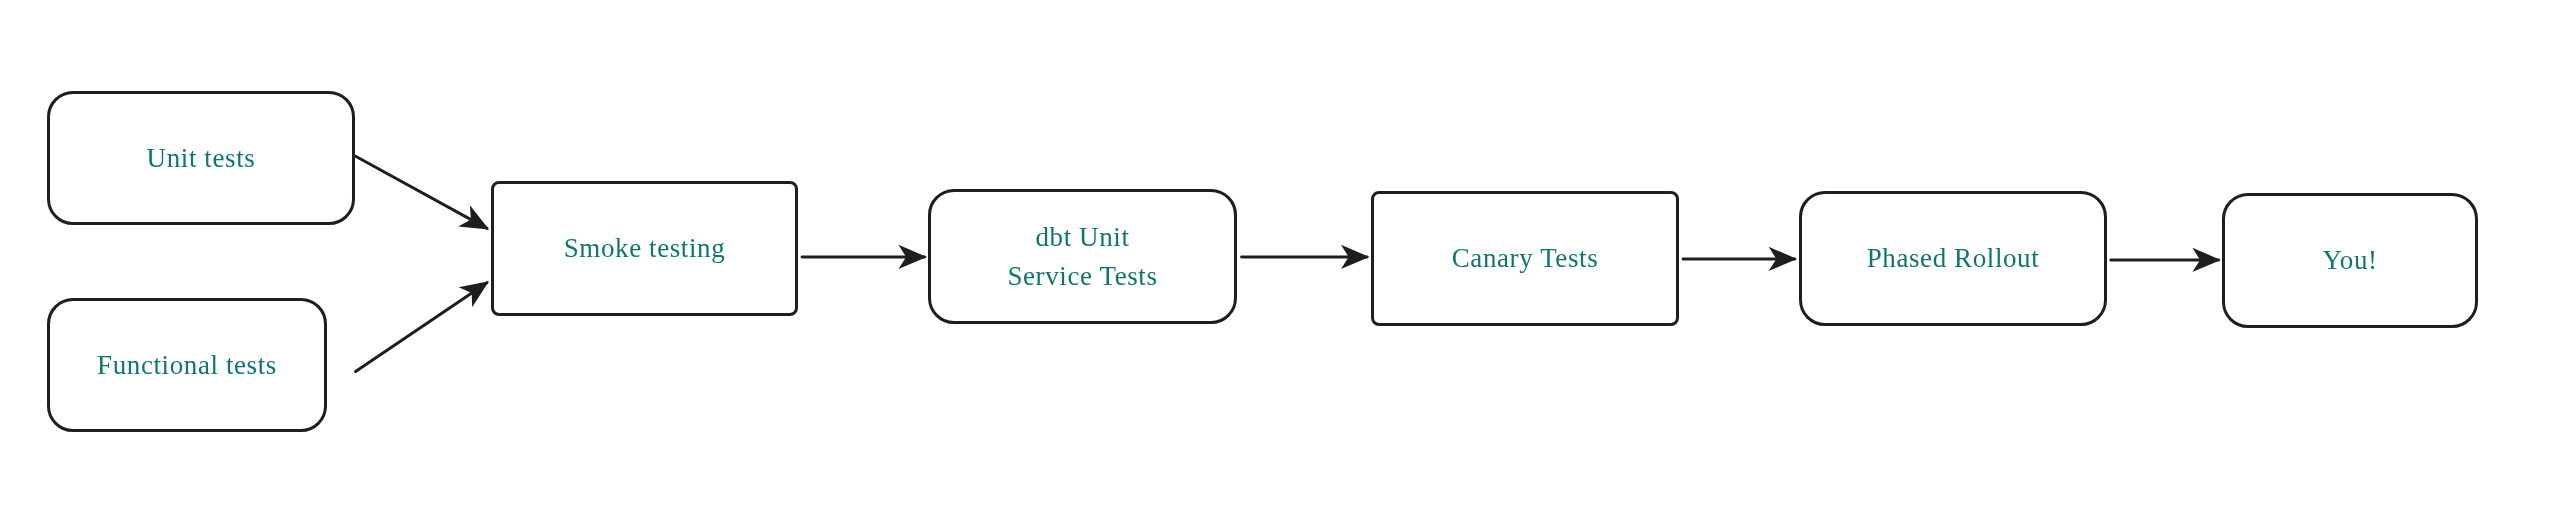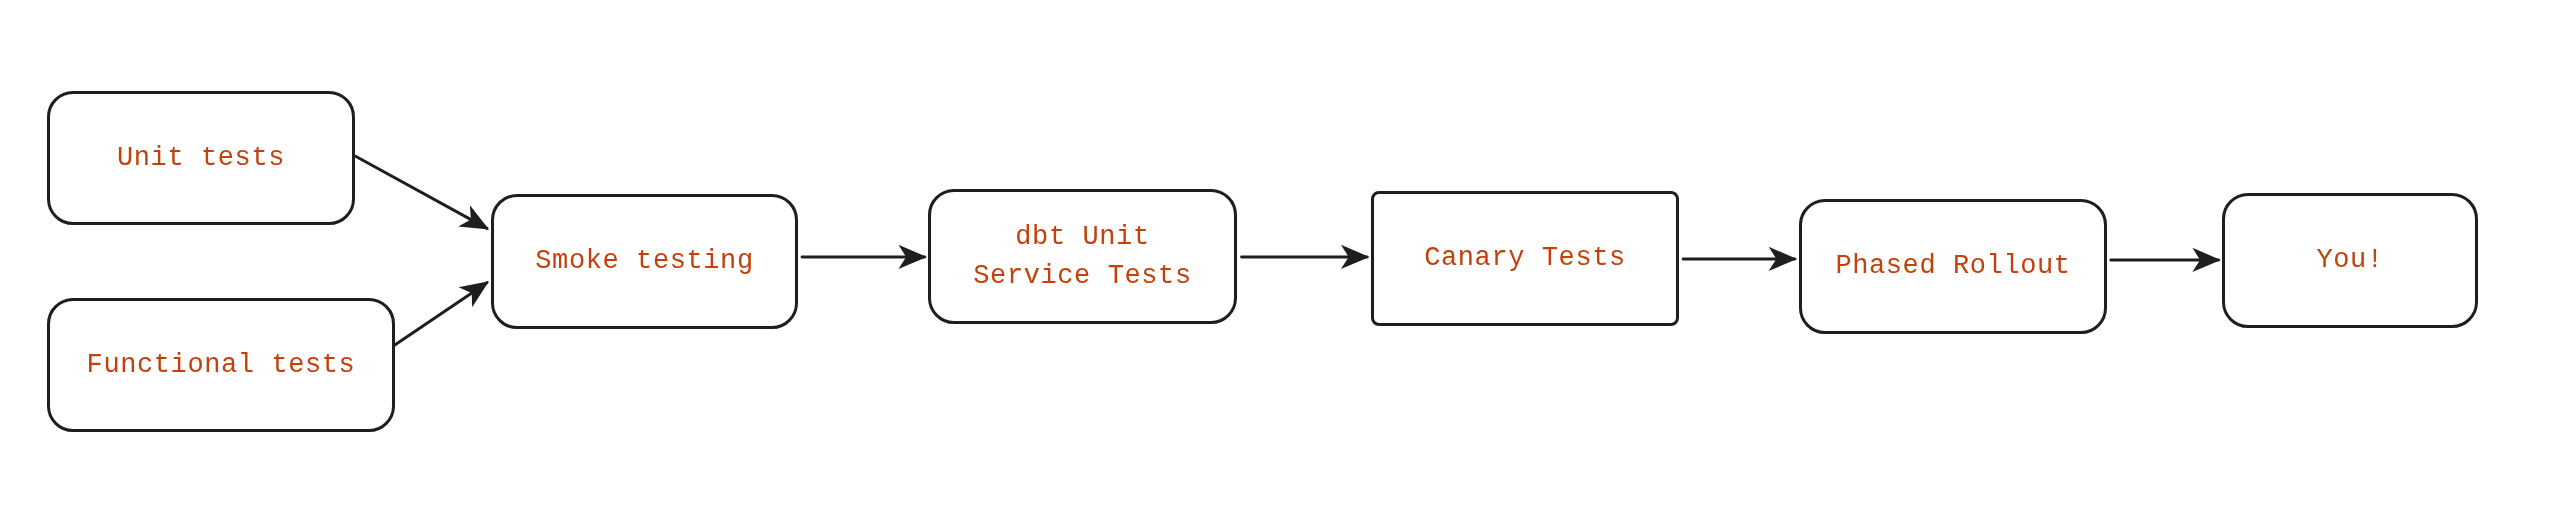--- a/index.html
+++ b/index.html
@@ -31,24 +31,24 @@
     box-sizing: border-box;
     border: 3px solid #1e1e1e;
     border-radius: 26px;
     background: #ffffff;
     display: flex;
     align-items: center;
     justify-content: center;
     text-align: center;
   }
   .node-label {
-    font-family: Liberation Mono, monospace;
+    font-family: Liberation Serif, serif;
     font-size: 27px;
     line-height: 1.42;
-    color: #c2410c;
+    color: #0f766e;
     letter-spacing: 0.6px;
     white-space: pre-line;
     font-weight: 400;
     padding: 0 14px;
   }
 </style>
 </head>
 <body>
 
 <div id="canvas">
@@ -66,38 +66,38 @@
         <polyline points="1257,260 1384,260" fill="none" stroke="#1e1e1e" stroke-width="3" stroke-linecap="round" stroke-linejoin="round" marker-end="url(#arrowhead)"></polyline>
         <polyline points="1704,262 1817,262" fill="none" stroke="#1e1e1e" stroke-width="3" stroke-linecap="round" stroke-linejoin="round" marker-end="url(#arrowhead)"></polyline>
         <polyline points="2137,263 2246,263" fill="none" stroke="#1e1e1e" stroke-width="3" stroke-linecap="round" stroke-linejoin="round" marker-end="url(#arrowhead)"></polyline>
       </g>
   </svg>
 
   <div class="node" style="left: 47px; top: 91px; width: 308px; height: 134px; border-width: 3px; border-color: rgb(30, 30, 30); border-radius: 26px; background: rgb(255, 255, 255);">
     <span class="node-label">Unit tests</span>
   </div>
 
-  <div class="node" style="left: 47px; top: 298px; width: 348px; height: 134px; border-width: 3px; border-color: rgb(30, 30, 30); border-radius: 26px; background: rgb(255, 255, 255);">
+  <div class="node" style="left: 47px; top: 298px; width: 280px; height: 134px; border-width: 3px; border-color: rgb(30, 30, 30); border-radius: 26px; background: rgb(255, 255, 255);">
     <span class="node-label">Functional tests</span>
   </div>
 
-  <div class="node" style="left: 491px; top: 194px; width: 307px; height: 135px; border-width: 3px; border-color: rgb(30, 30, 30); border-radius: 26px; background: rgb(255, 255, 255); text-align: right;">
+  <div class="node" style="left: 491px; top: 181px; width: 307px; height: 135px; border-width: 3px; border-color: rgb(30, 30, 30); border-radius: 8px; background: rgb(255, 255, 255); text-align: right;">
     <span class="node-label">Smoke testing</span>
   </div>
 
   <div class="node" style="left: 928px; top: 189px; width: 309px; height: 135px; border-width: 3px; border-color: rgb(30, 30, 30); border-radius: 26px; background: rgb(255, 255, 255);">
     <span class="node-label">dbt Unit
 Service Tests</span>
   </div>
 
   <div class="node" style="left: 1371px; top: 191px; width: 308px; height: 135px; border-width: 3px; border-color: rgb(30, 30, 30); border-radius: 8px; background: rgb(255, 255, 255);">
     <span class="node-label">Canary Tests</span>
   </div>
 
-  <div class="node" style="left: 1799px; top: 191px; width: 308px; height: 135px; border-width: 3px; border-color: rgb(30, 30, 30); border-radius: 26px; background: rgb(255, 255, 255); margin-top: 8px;">
+  <div class="node" style="left: 1799px; top: 191px; width: 308px; height: 135px; border-width: 3px; border-color: rgb(30, 30, 30); border-radius: 26px; background: rgb(255, 255, 255);">
     <span class="node-label">Phased Rollout</span>
   </div>
 
   <div class="node" style="left: 2222px; top: 193px; width: 256px; height: 135px; border-width: 3px; border-color: rgb(30, 30, 30); border-radius: 26px; background: rgb(255, 255, 255);">
     <span class="node-label">You!</span>
   </div>
 
 </div>
 
 

